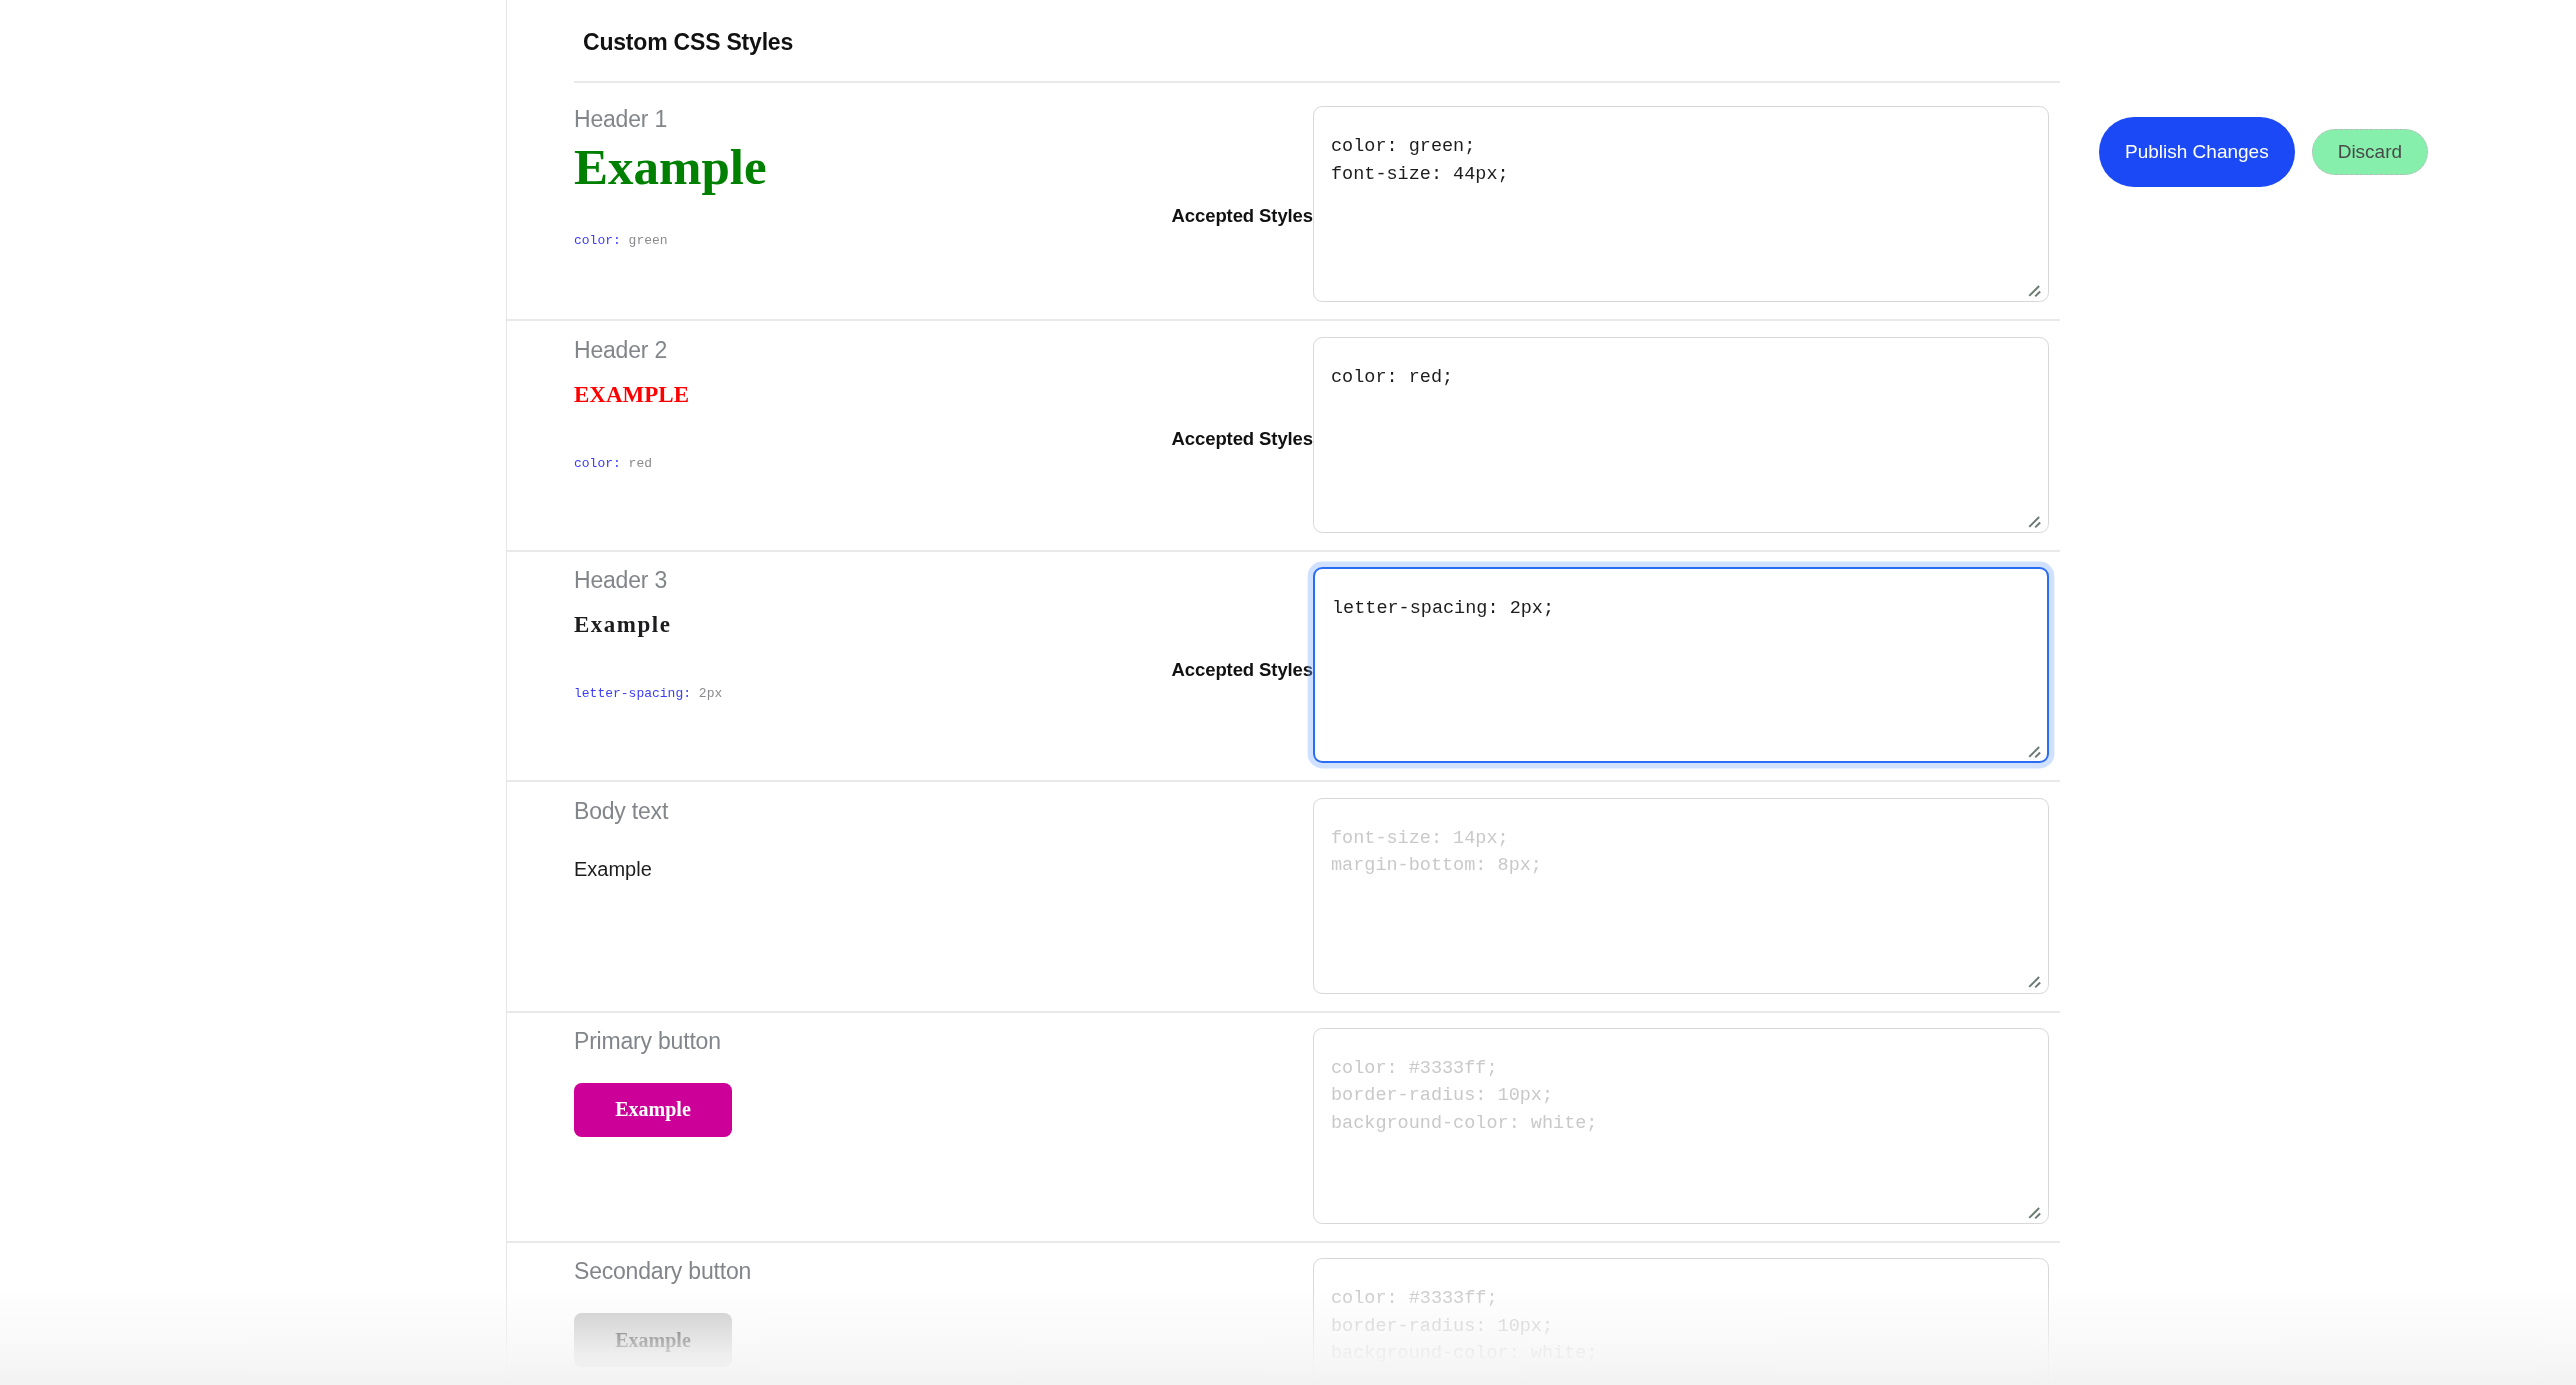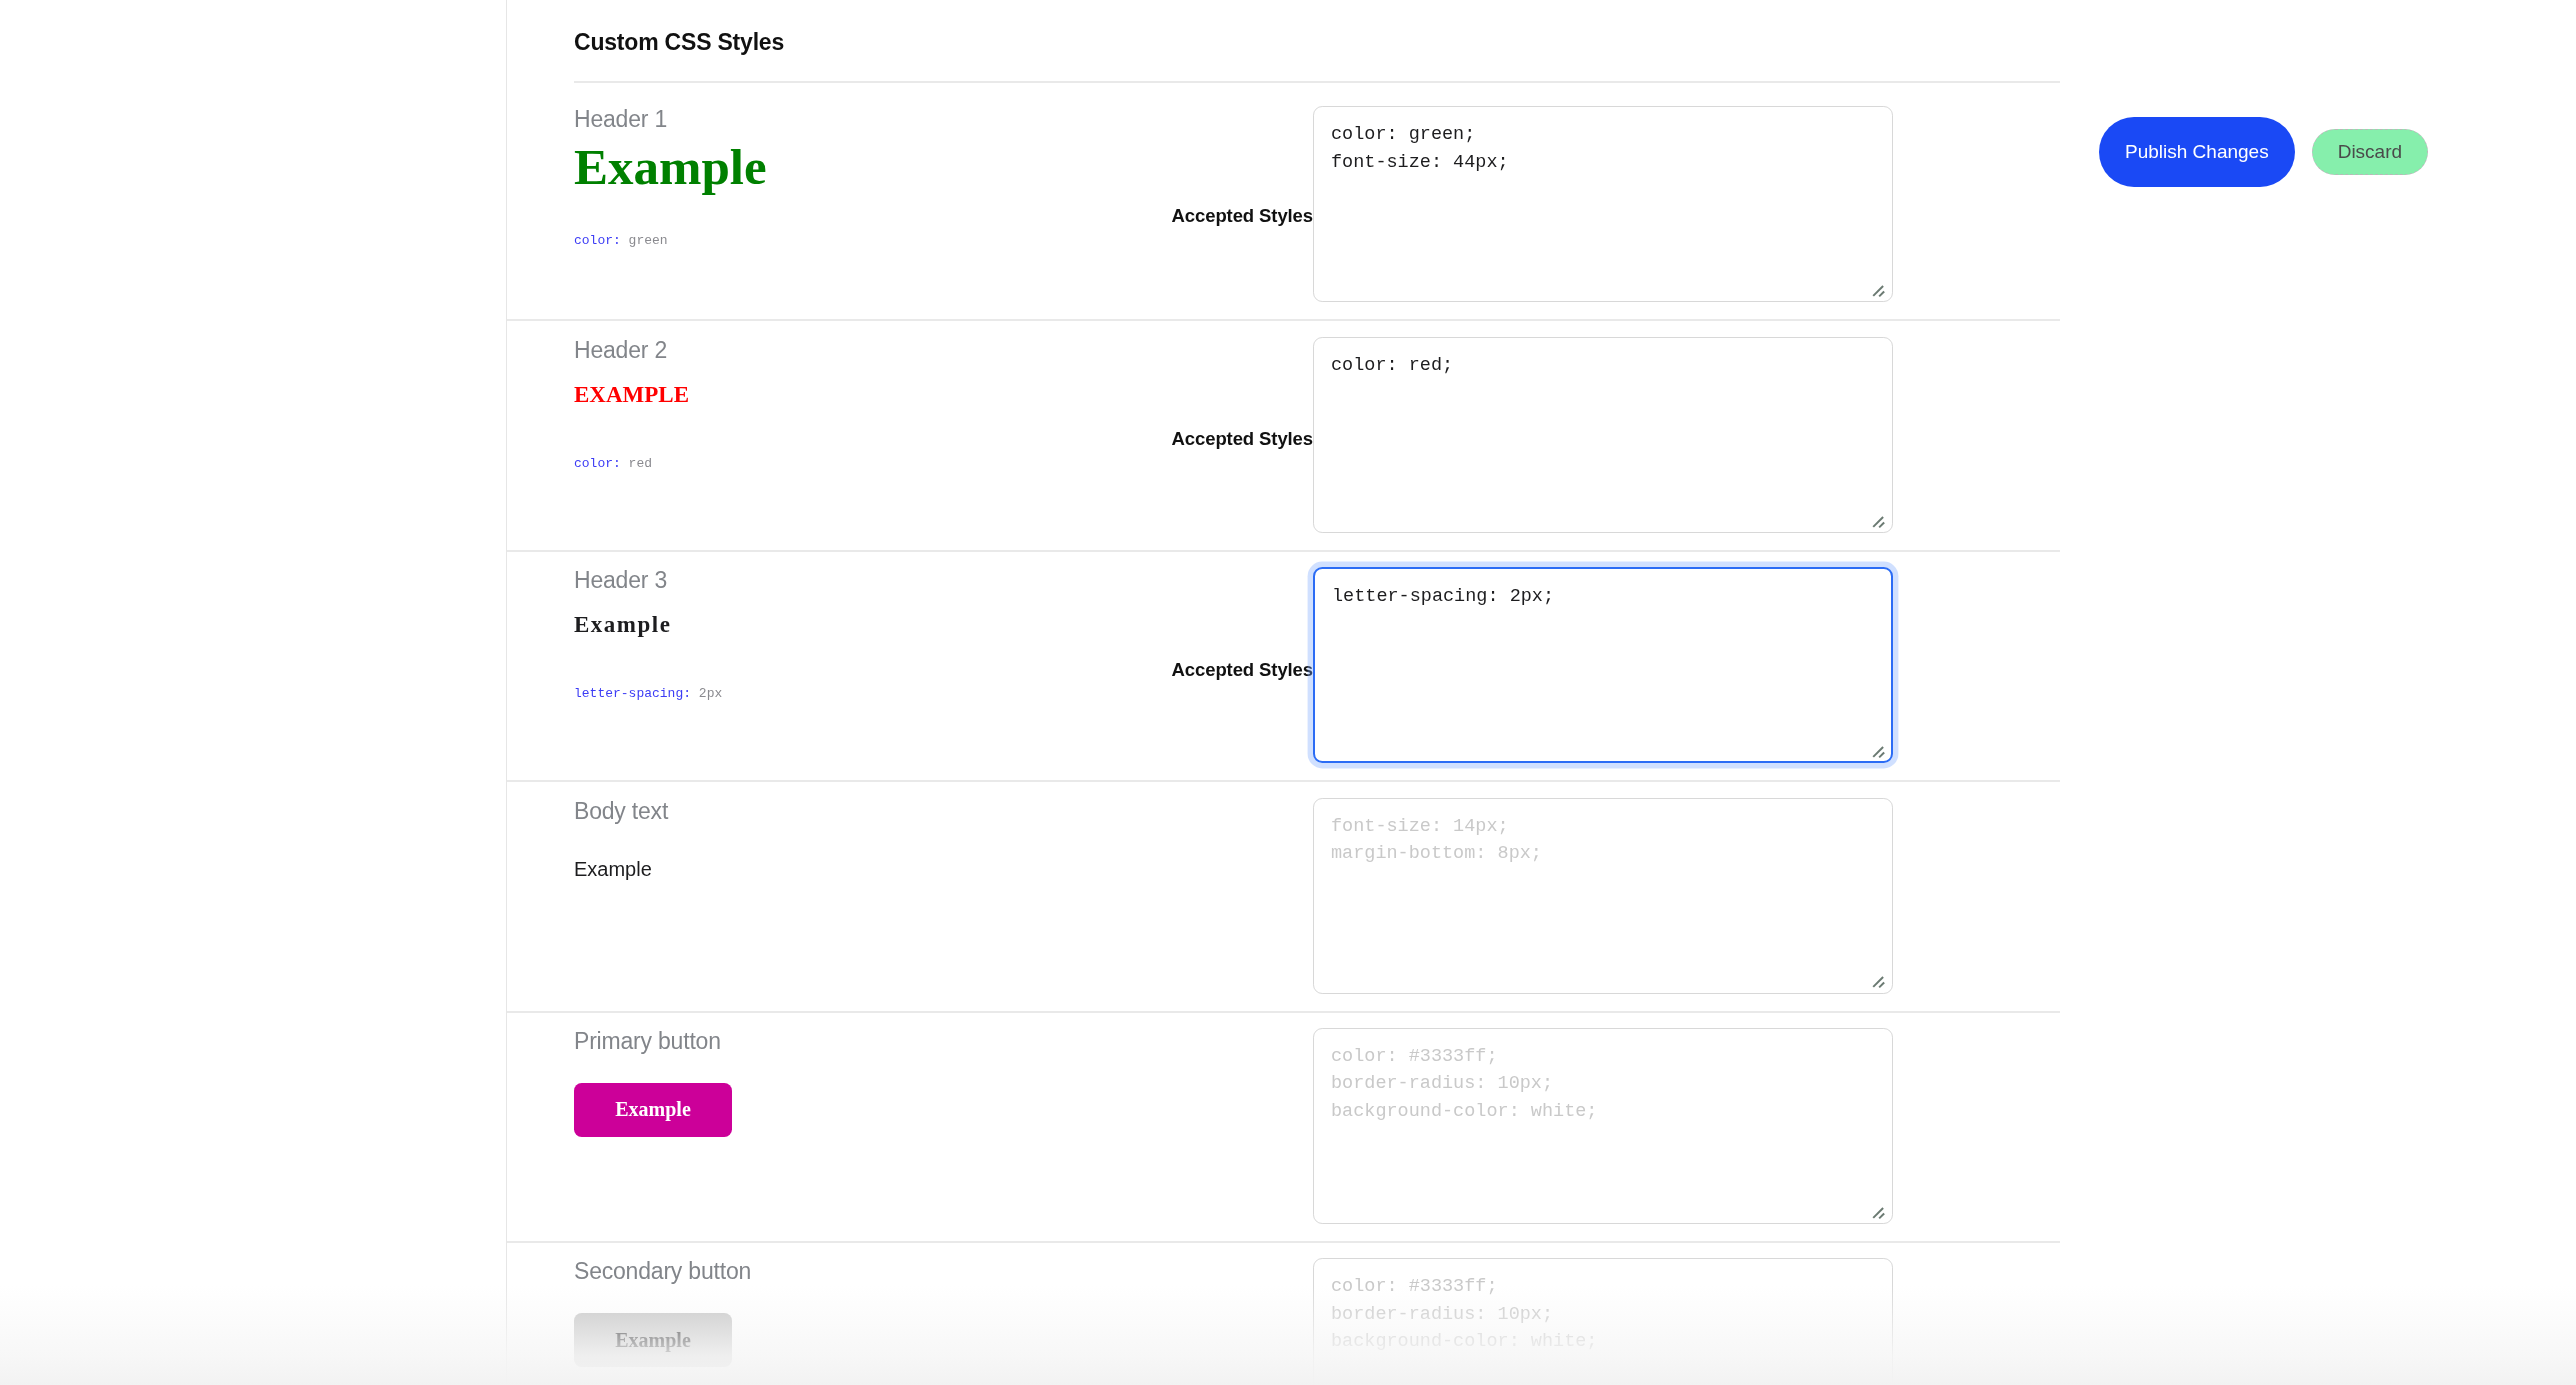--- a/index.html
+++ b/index.html
@@ -30,21 +30,21 @@
   .content {
     position: absolute;
     left: 507px; top: 0;
     width: 2069px; height: 1386px;
     background: #ffffff;
     padding: 0;
   }
 
   .page-title {
     position: absolute;
-    left: 67px;
+    left: 76px;
     top: 29px;
     font-size: 23px;
     font-weight: 700;
     color: #111111;
     letter-spacing: -0.2px;
     white-space: nowrap;
   }
 
   .title-rule {
     position: absolute;
@@ -176,30 +176,30 @@
     line-height: 1.38;
     color: #8a8a8f;
   }
   .accepted-list .prop { color: #3c3cf5; }
   .accepted-list .val  { color: #8a8a8f; }
 
   
   .ta-wrap { position: relative; }
 
   .ta {
-    width: 580px;
+    width: 736px;
     height: 196px;
     border: 1.5px solid #d8d8d8;
     border-radius: 9.2px;
     background: #ffffff;
     font-family: "Liberation Mono", monospace;
     font-size: 18.5px;
     line-height: 1.48;
     color: #1d1d1f;
-    padding: 14px 17px;
+    padding: 26px 17px;
     resize: none;
     outline: none;
     white-space: pre;
     overflow: hidden;
     display: block;
   }
   .ta::placeholder { color: #c9c9c9; }
   .ta.focused {
     border: 2.3px solid #2b6cf5;
     box-shadow: 0 0 0 5.4px rgba(120,165,255,0.35);

